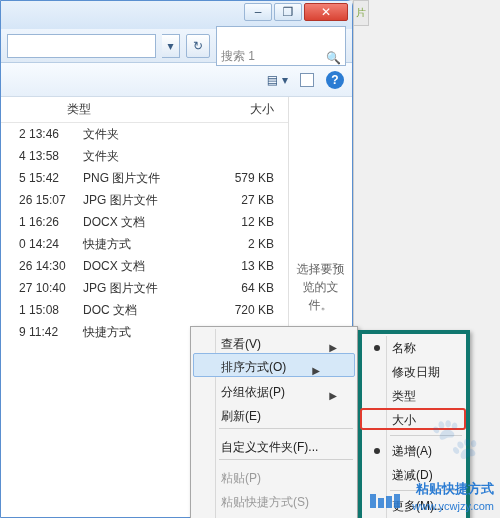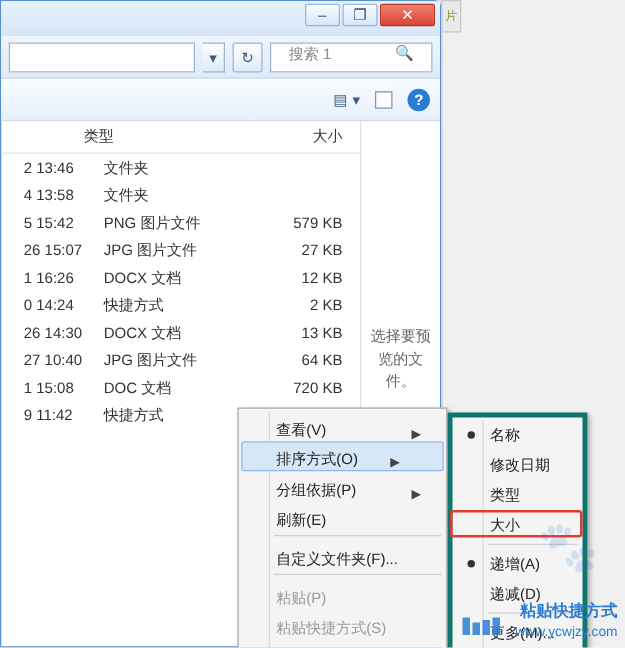--- a/index.html
+++ b/index.html
@@ -7,21 +7,21 @@
 
   .window { position: absolute; left: 0; top: 0; width: 353px; height: 518px; background: #fff; border: 1px solid #5a8fd0; border-radius: 0 6px 0 0; box-shadow: 0 0 6px rgba(0,0,0,0.25);}
   .titlebar { height: 28px; background: linear-gradient(#e8f1fb,#d6e6f7); display:flex; justify-content:flex-end; align-items:flex-start; padding:2px 4px 0 0; gap:2px;}
   .tbtn { width:28px; height:18px; border:1px solid #9ab6d6; border-radius:2px; background:linear-gradient(#f7fbff,#d8e7f6); display:flex; align-items:center; justify-content:center; color:#35506e; }
   .tbtn.close { width:44px; background:linear-gradient(#f28074,#d94434); border-color:#b2352a; color:#fff; }
 
   .addressbar { height:34px; background:linear-gradient(#eef5fd,#dfeaf6); display:flex; align-items:center; padding:0 6px; gap:6px; border-bottom:1px solid #b8cde4;}
   .navsq { width:24px; height:24px; border:1px solid #9ab6d6; background:linear-gradient(#fff,#dfeaf6); border-radius:2px; display:flex; align-items:center; justify-content:center; color:#3a5d84;}
   .pathbox { flex:1; height:24px; border:1px solid #9ab6d6; background:#fff; display:flex; align-items:center; padding:0 4px; color:#888;}
   .drop { width:18px; height:24px; border:1px solid #9ab6d6; border-left:none; background:linear-gradient(#fff,#dfeaf6); display:flex; align-items:center; justify-content:center; color:#3a5d84;}
-  .searchbox { width:130px; height:24px; border:1px solid #9ab6d6; background:#fff; display:flex; align-items:flex-start; padding:0 14px; color:#888;}
+  .searchbox { width:130px; height:40px; border:1px solid #9ab6d6; background:#fff; display:flex; align-items:flex-end; padding:0 4px; color:#888;}
   .searchbox .sicon { margin-left:auto; color:#3a5d84;}
 
   .toolbar { height:34px; background:linear-gradient(#f7fbff,#e7f0fa); border-bottom:1px solid #d0dce9; display:flex; align-items:center; justify-content:flex-end; padding:0 8px; gap:12px;}
   .toolspacer{flex:1;}
   .viewbtn { display:flex; align-items:center; gap:4px; color:#3a5d84;}
   .chk { width:14px; height:14px; border:1px solid #7a95b5; background:#fff;}
   .help { width:18px; height:18px; border-radius:50%; background:#2b7cd3; color:#fff; display:flex; align-items:center; justify-content:center; font-weight:bold;}
 
   .filearea { display:flex; height:380px;}
   .filelist { flex:1; overflow:hidden;}

